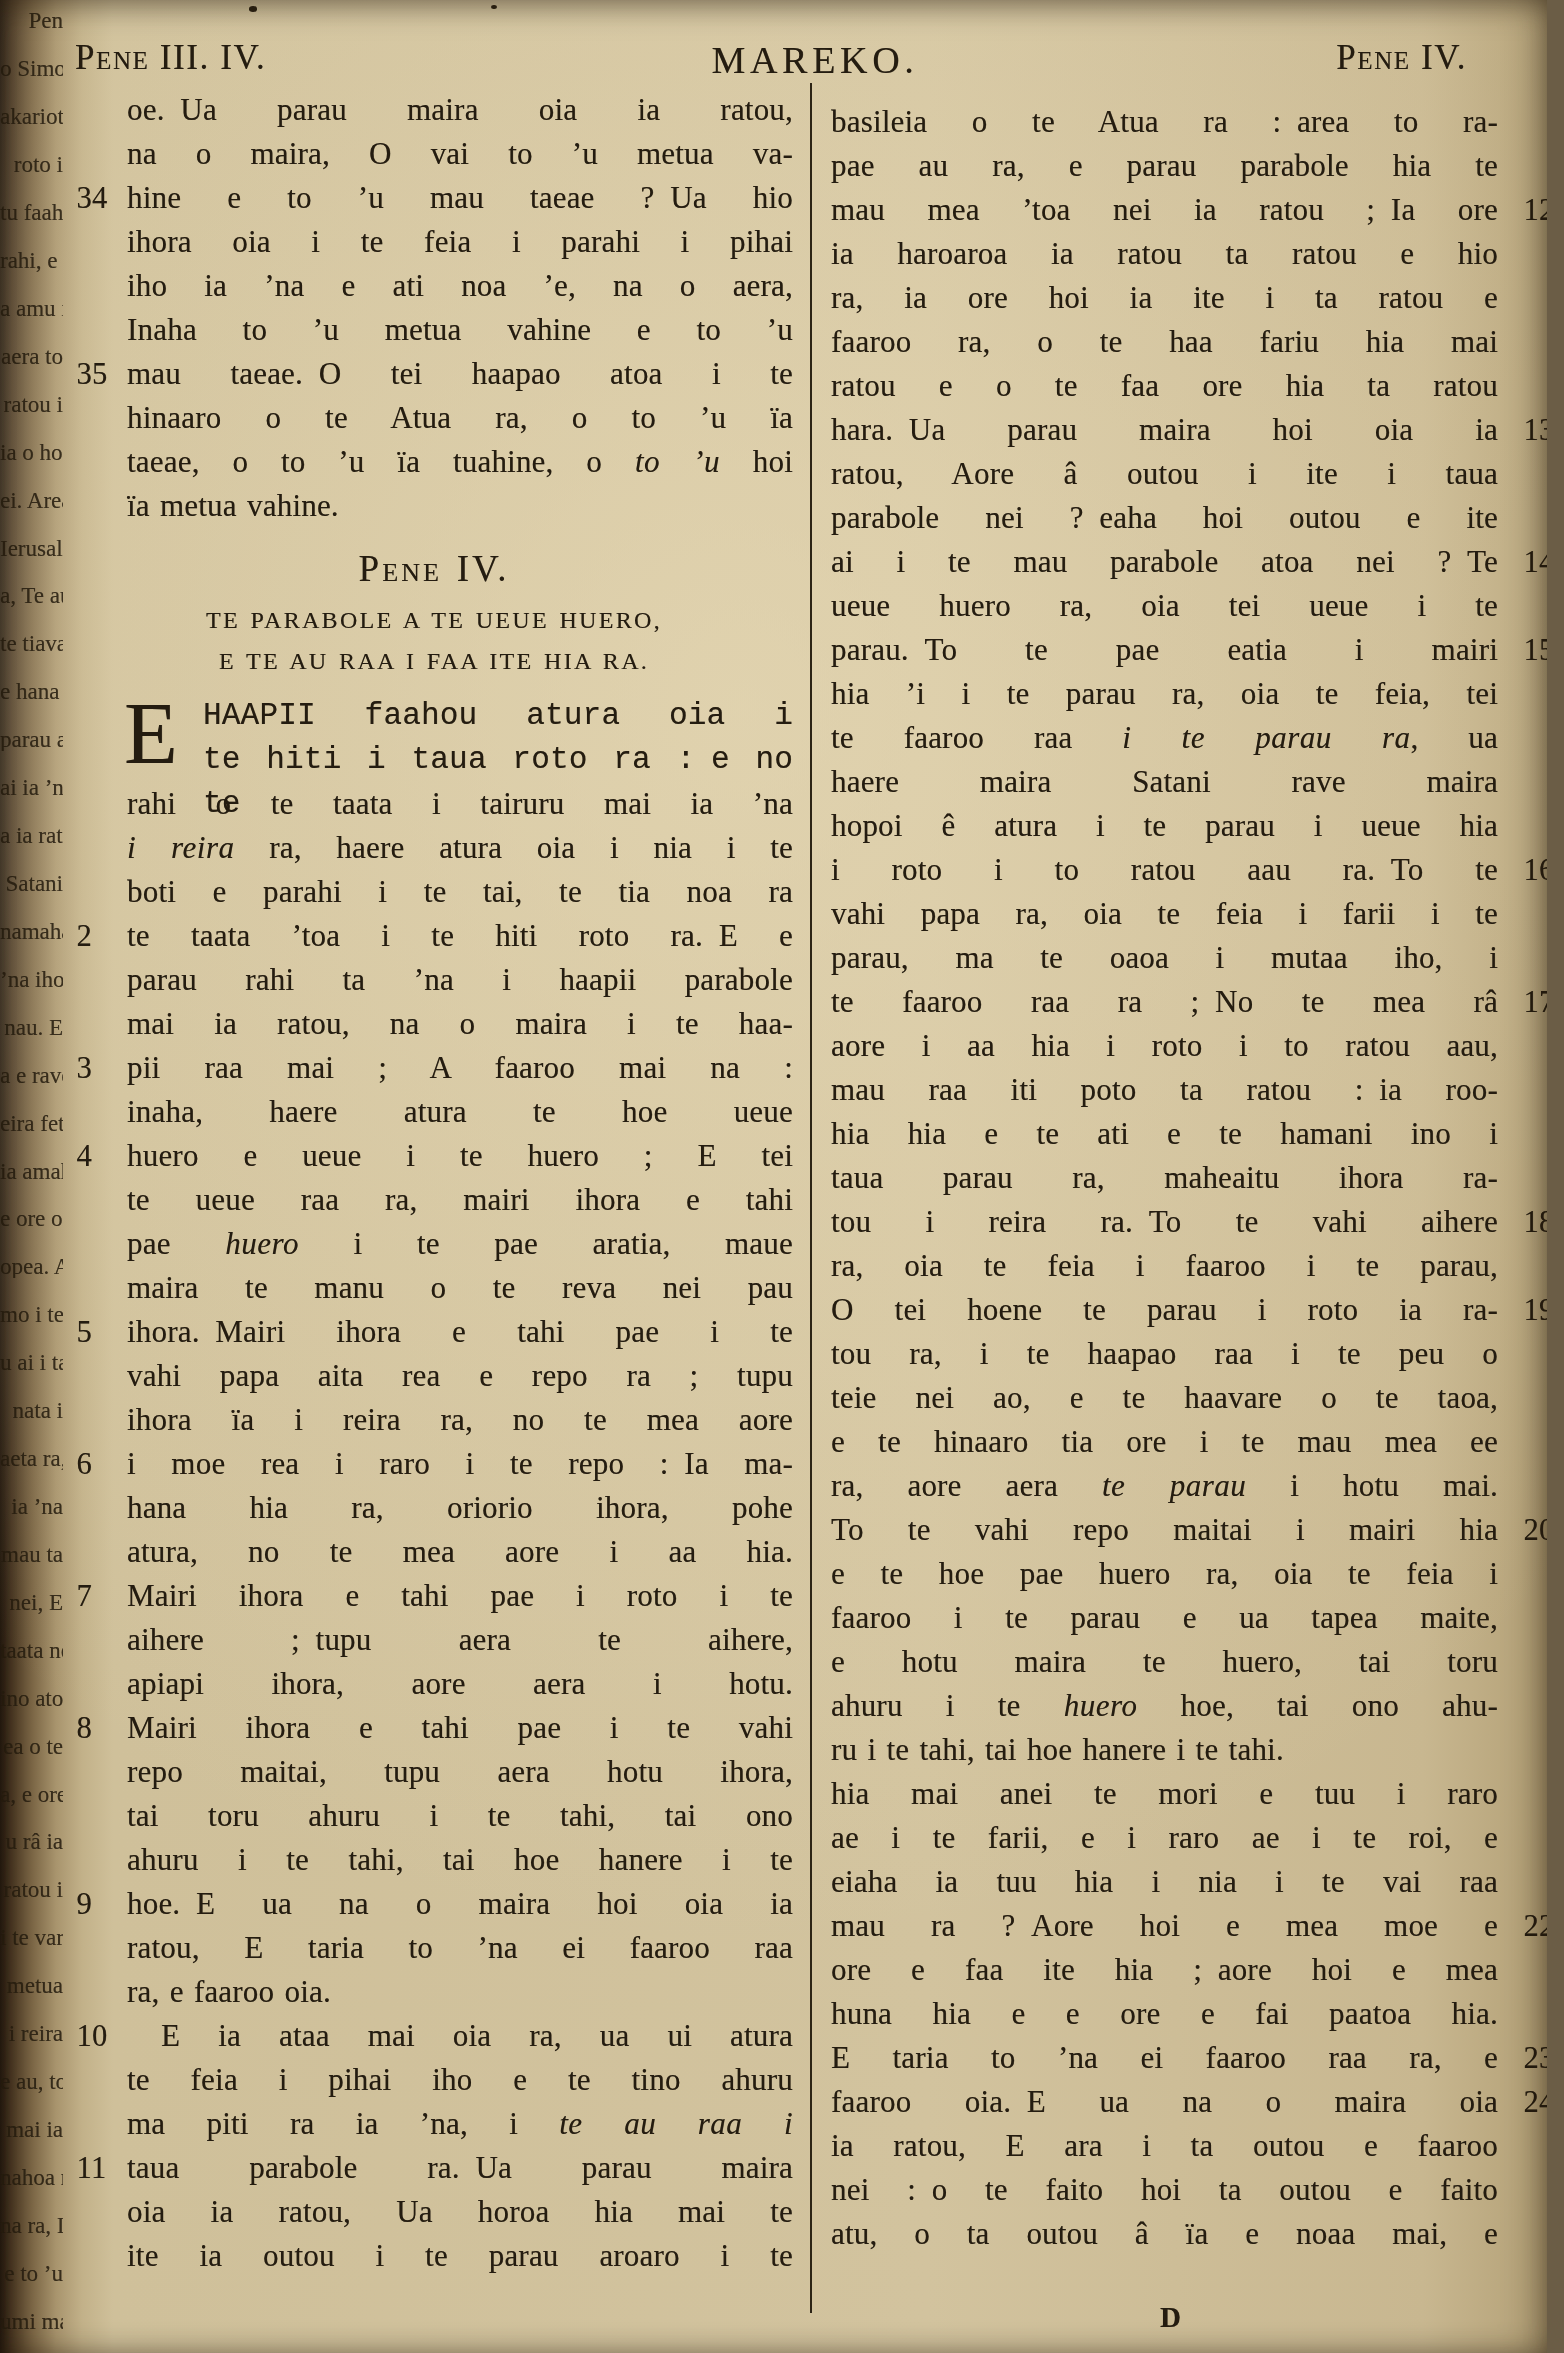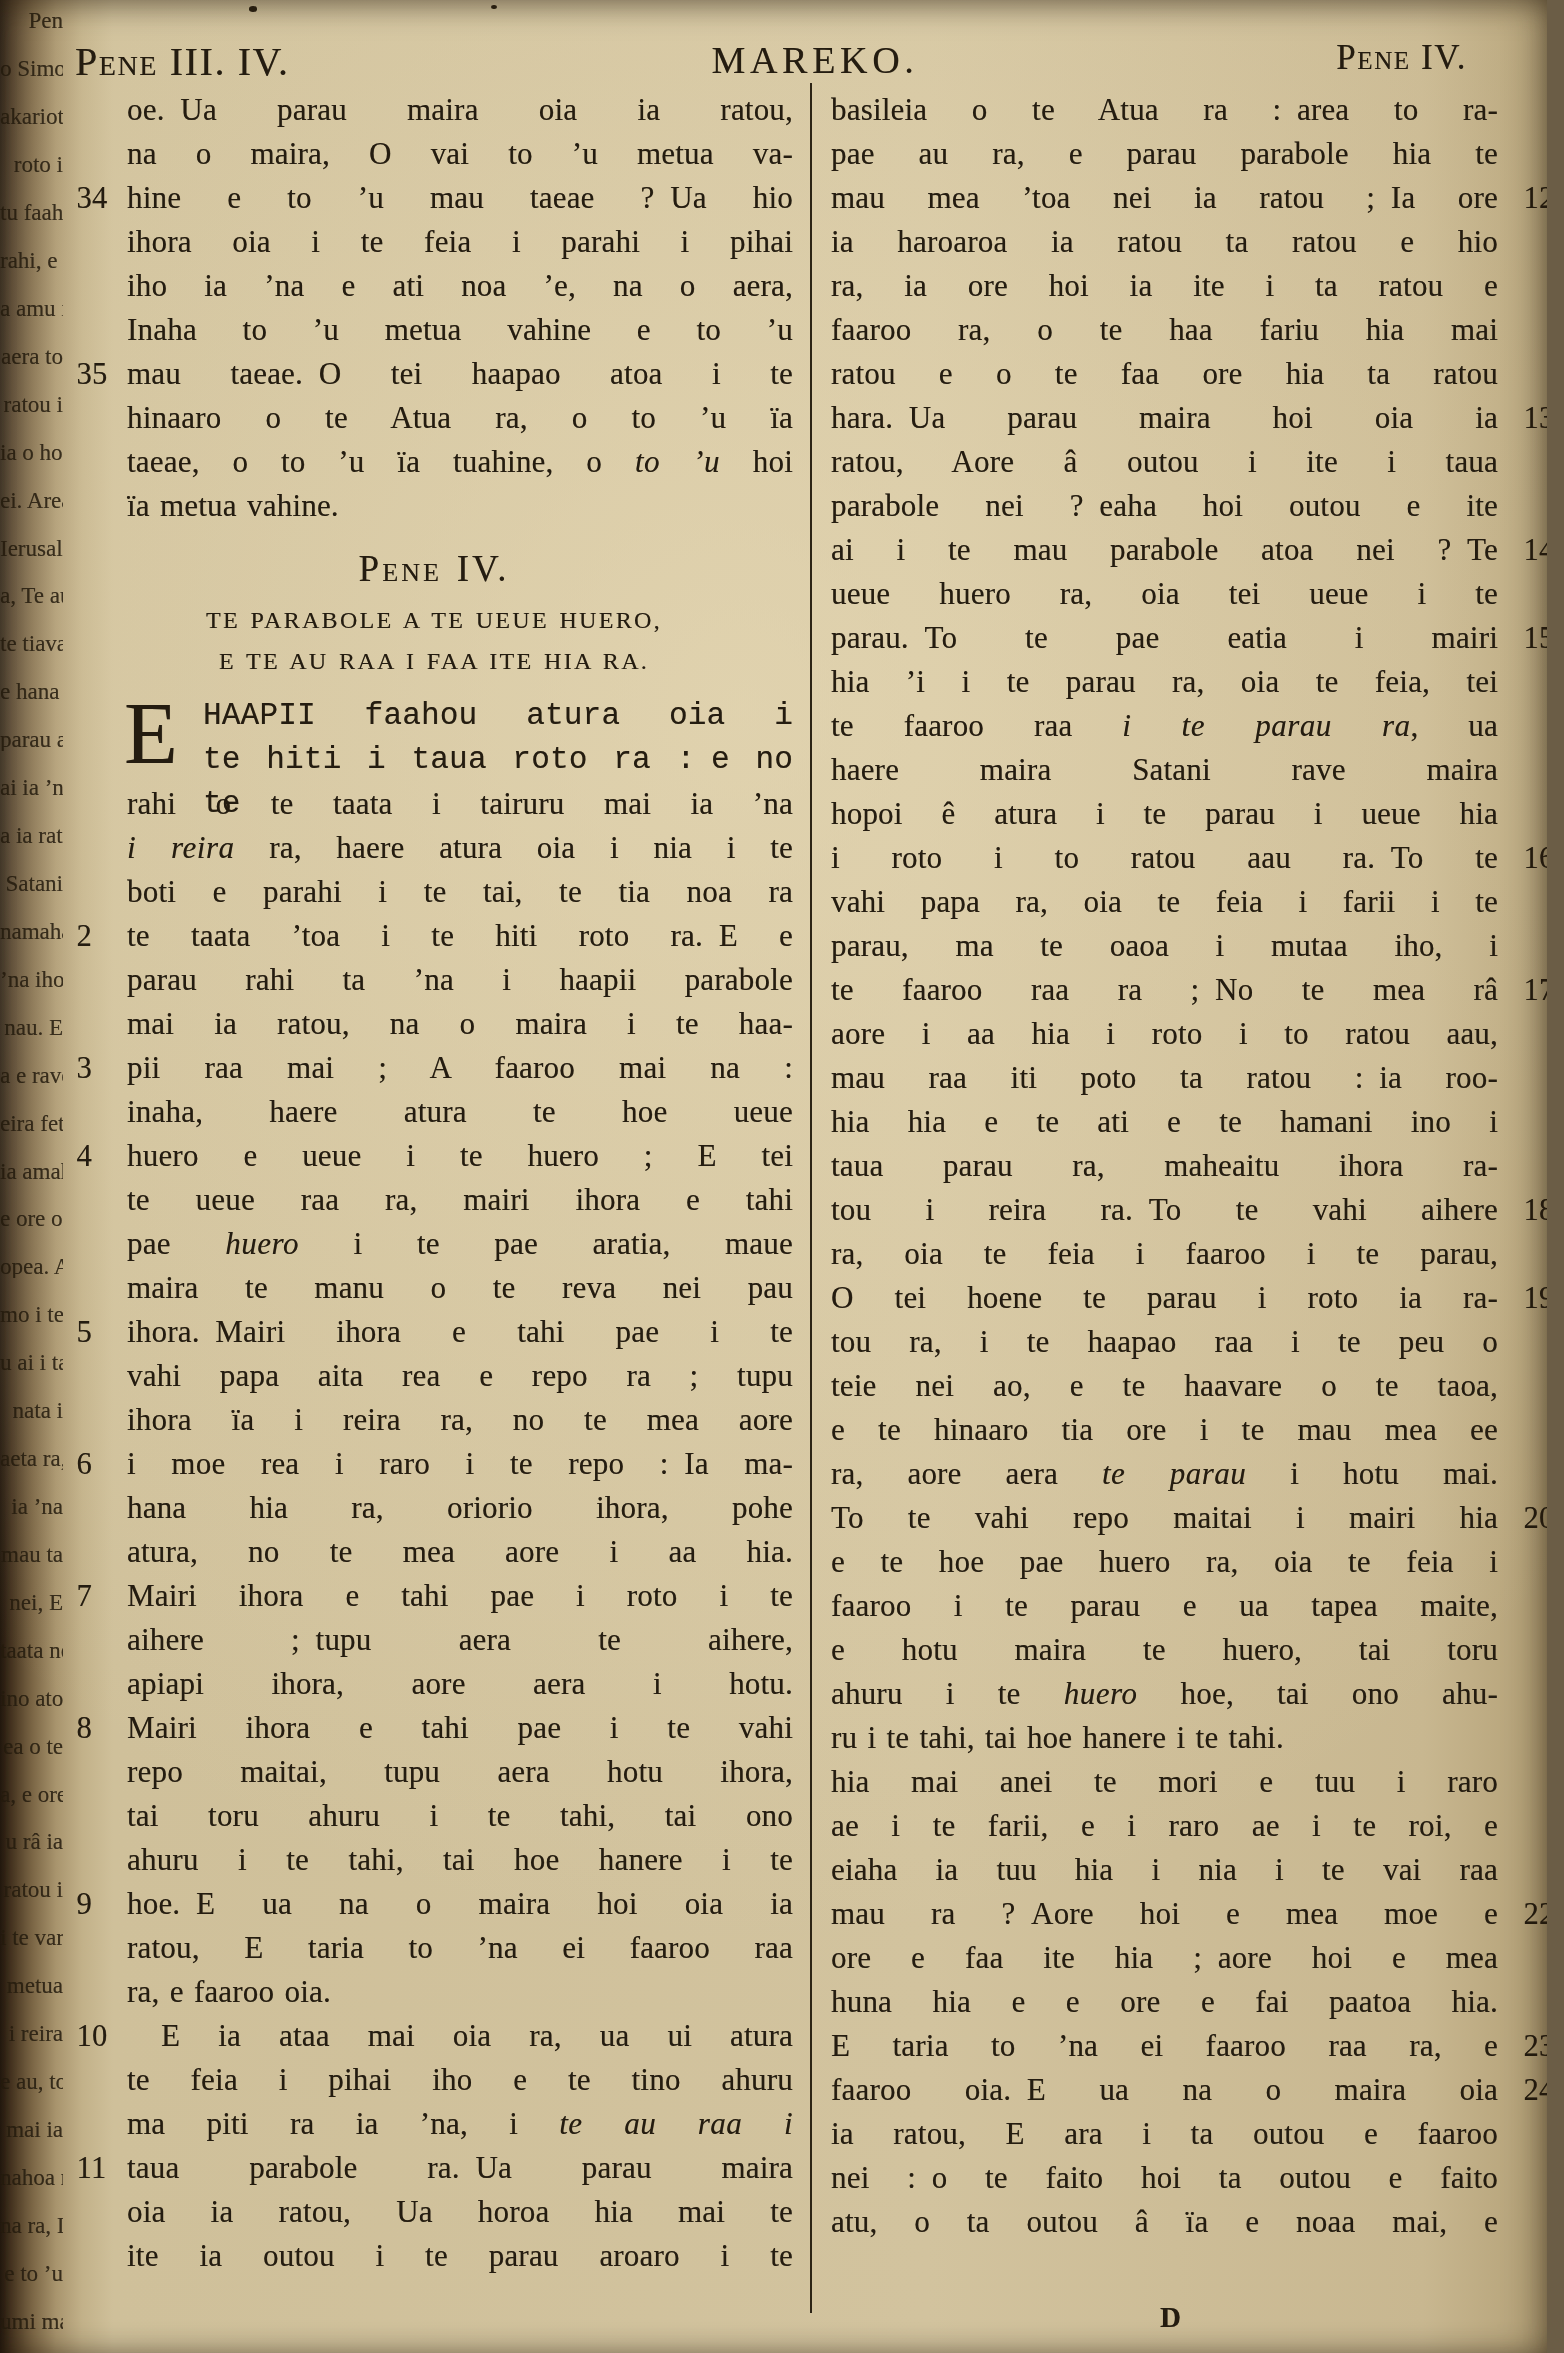--- a/index.html
+++ b/index.html
@@ -18,37 +18,37 @@
     box-shadow:
       inset 0 17px 30px -12.5px rgba(40,28,14,0.50),
       inset -20.3px 0 36px -14px rgba(40,28,14,0.42),
       inset 0 -15.6px 28px -14px rgba(40,28,14,0.40);
   }
 
   .ink { text-shadow: 0.2px 0.2px 0.5px rgba(36,28,16,0.5); }
 
   
   .header { position:absolute; top:38px; left:0; width:100%; height:45px; z-index:2; }
-  .h-left  { position:absolute; left:75px;  font-variant:small-caps; font-size:40px; letter-spacing:1.6px; }
+  .h-left  { position:absolute; left:75px;  font-variant:small-caps; font-size:35px; letter-spacing:1.6px; }
   .h-center{ position:absolute; left:815px; transform:translateX(-50%); font-size:38px; letter-spacing:4.7px; }
   .h-right { position:absolute; right:80px; font-variant:small-caps; font-size:35px; letter-spacing:1.6px; }
 
   
   .divider { position:absolute; left:810px; top:83px; width:1.6px; height:2230px; background:#2c2415; z-index:2; }
 
   
   .binding { position:absolute; left:0; top:0; width:67px; height:2354px; overflow:hidden; z-index:1; }
   .binding-inner { display:flex; flex-direction:column; justify-content:space-between; height:2341px; padding:9.4px 0 7.8px; }
   .frag { display:block; width:63px; text-align:right; overflow:hidden; white-space:nowrap;
           font-size:23px; line-height:1; color:#271e10; opacity:0.88; }
 
   
   .col { position:absolute; top:88px; font-size:31px; z-index:2; word-spacing:2.3px; letter-spacing:0.2px; }
   .l-col { left:75px;  width:718px; }
-  .r-col { left:831px; width:725px; }
+  .r-col { left:831px; width:725px;margin-top:12px; }
 
   .line { position:relative; height:44px; line-height:44px; }
   .l-col .line { padding-left:52px; }
   .r-col .line { padding-right:58px; }
   .l-col .line.dc { padding-left:128px;font-family:Liberation Mono, monospace; }
 
   .vnum { position:absolute; top:0; font-size:30.5px; }
   .l-col .vnum { left:1.6px; }
   .r-col .vnum { right:1.6px; width:55px; text-align:right; }
 

